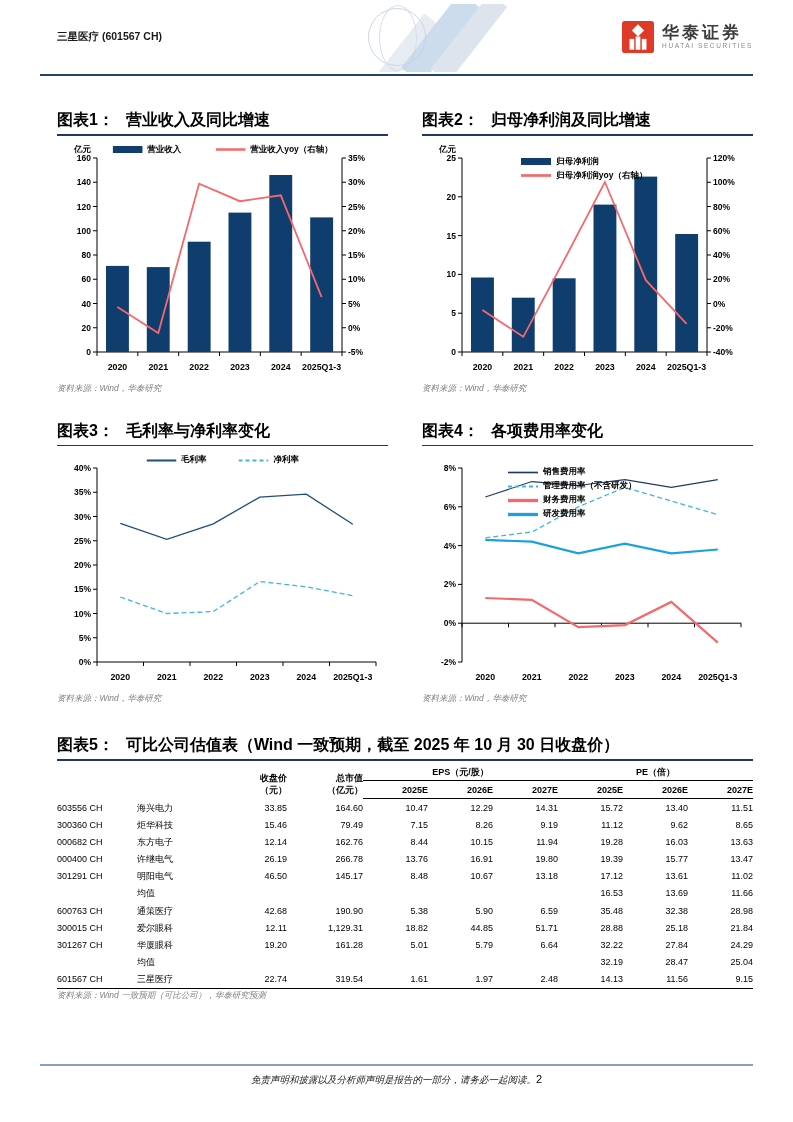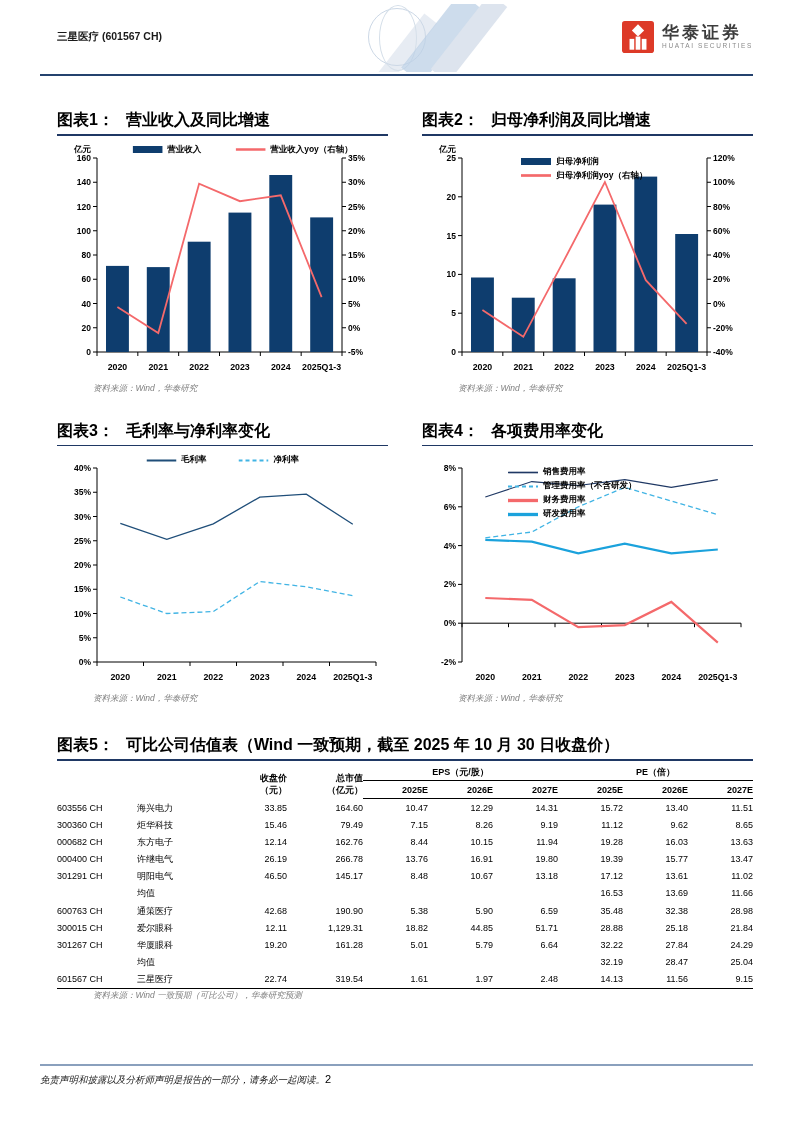--- a/index.html
+++ b/index.html
@@ -22,42 +22,42 @@
   .logo-text { display:flex; flex-direction:column; line-height:1.05; }
   .brand-name { font-size:17px; font-weight:700; color:#3d3d3d; letter-spacing:3px; }
   .brand-sub { font-size:6.5px; color:#8a8a8a; letter-spacing:1.6px; margin-top:1px; }
 
   
   .figrow { display:grid; grid-template-columns:331px 331px; column-gap:34px; margin:34px 0 0 17px; }
   .figrow.second { margin-top:26px; }
   .fig-title { font-size:16px; font-weight:700; display:flex; gap:12px; align-items:baseline; }
   .fig-rule { height:1.5px; background:#1F3864; margin-top:3px; }
   .chart-wrap { position:relative; margin-top:4px; }
-  .fig-source { font-size:8.5px; color:#808080; font-style:italic; margin-top:1px;margin-left:36px; }
+  .fig-source { font-size:8.5px; color:#808080; font-style:italic; margin-top:1px; }
 
   .legend { position:absolute; top:4px; left:50%; transform:translateX(-50%);
             display:flex; align-items:center; white-space:nowrap; z-index:3; }
   .legend.col { flex-direction:column; align-items:flex-start; transform:none; gap:2px; top:16px; }
   .legend-item { display:flex; align-items:center; gap:5px; }
   .legend-label { font-size:8.5px; font-weight:700; color:#000; }
 
   
   .tablesec { margin:30px 0 0 17px; }
   .tablesec .fig-rule { height:2px; }
   table.val { width:696px; border-collapse:collapse; table-layout:fixed; font-size:9px; margin-top:2px; }
   table.val th, table.val td { padding:2.5px 0 2.5px 0; line-height:1.35; font-weight:400; }
   table.val thead th { font-weight:700; vertical-align:bottom; }
   .l { text-align:left; } .r { text-align:right; } .c { text-align:center; }
   th.group { border-bottom:1px solid #000; }
   tr.yrrow th { border-bottom:1px solid #000; }
   tbody tr:last-child td { border-bottom:1px solid #000; }
 
   
   footer { position:absolute; left:40px; right:40px; top:1064px; border-top:2px solid #8AA0BD;
-           padding-top:7px; display:flex; justify-content:flex-start; align-items:baseline; }
+           padding-top:7px; display:flex; justify-content:center; align-items:baseline; }
   .disclaimer { font-size:9.5px; font-style:italic; color:#1a1a1a; }
   .pagenum { font-size:11px; color:#000; }
 </style>
 </head>
 <body>
 
 <div class="page">
 
   <header>
     <div class="doc-title">三星医疗 (601567 CH)</div>
@@ -143,21 +143,21 @@
             <text x="182.91666666666669" y="230" text-anchor="middle" font-size="8.8" font-weight="700" fill="#000">2023</text>
             <text x="223.75" y="230" text-anchor="middle" font-size="8.8" font-weight="700" fill="#000">2024</text>
             <text x="264.58333333333337" y="230" text-anchor="middle" font-size="8.8" font-weight="700" fill="#000">2025Q1-3</text>
             <rect x="49.0" y="125.9" width="22.9" height="86.1" fill="#0E3D6E"></rect>
             <rect x="89.8" y="127.1" width="22.9" height="84.9" fill="#0E3D6E"></rect>
             <rect x="130.7" y="101.7" width="22.9" height="110.3" fill="#0E3D6E"></rect>
             <rect x="171.5" y="72.6" width="22.9" height="139.4" fill="#0E3D6E"></rect>
             <rect x="212.3" y="35.0" width="22.9" height="177.0" fill="#0E3D6E"></rect>
             <rect x="253.2" y="77.4" width="22.9" height="134.6" fill="#0E3D6E"></rect>
             <polyline points="60.4,166.9 101.3,193.1 142.1,43.7 182.9,61.2 223.8,55.3 264.6,157.2" fill="none" stroke="#F4696B" stroke-width="1.8"></polyline>
-          </svg><div class="legend" style="gap: 34px; padding-left: 40px;">
+          </svg><div class="legend" style="gap: 34px;">
             <div class="legend-item">
               <svg width="30" height="9">
                 <rect x="0" y="1" width="30" height="7" fill="#0E3D6E"></rect>
               </svg>
               <span class="legend-label">营业收入</span>
             </div>
             <div class="legend-item">
               <svg width="30" height="9">
                 <line x1="0" y1="4.5" x2="30" y2="4.5" stroke="#F4696B" stroke-width="2.7"></line>
               </svg>

